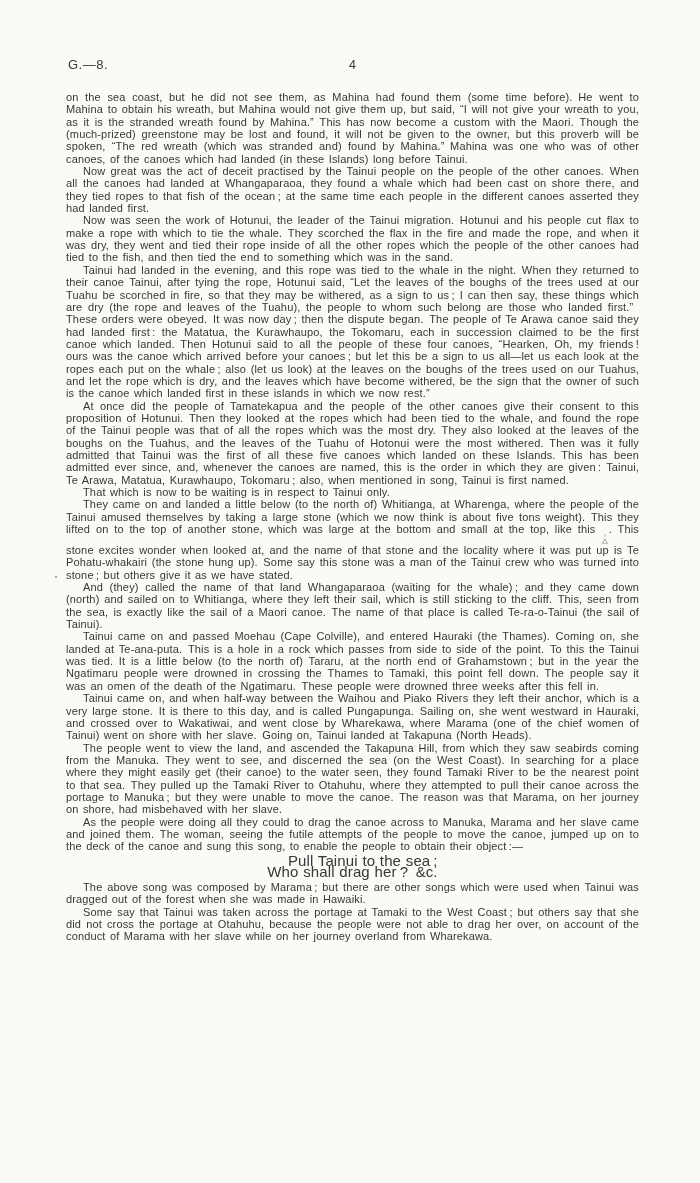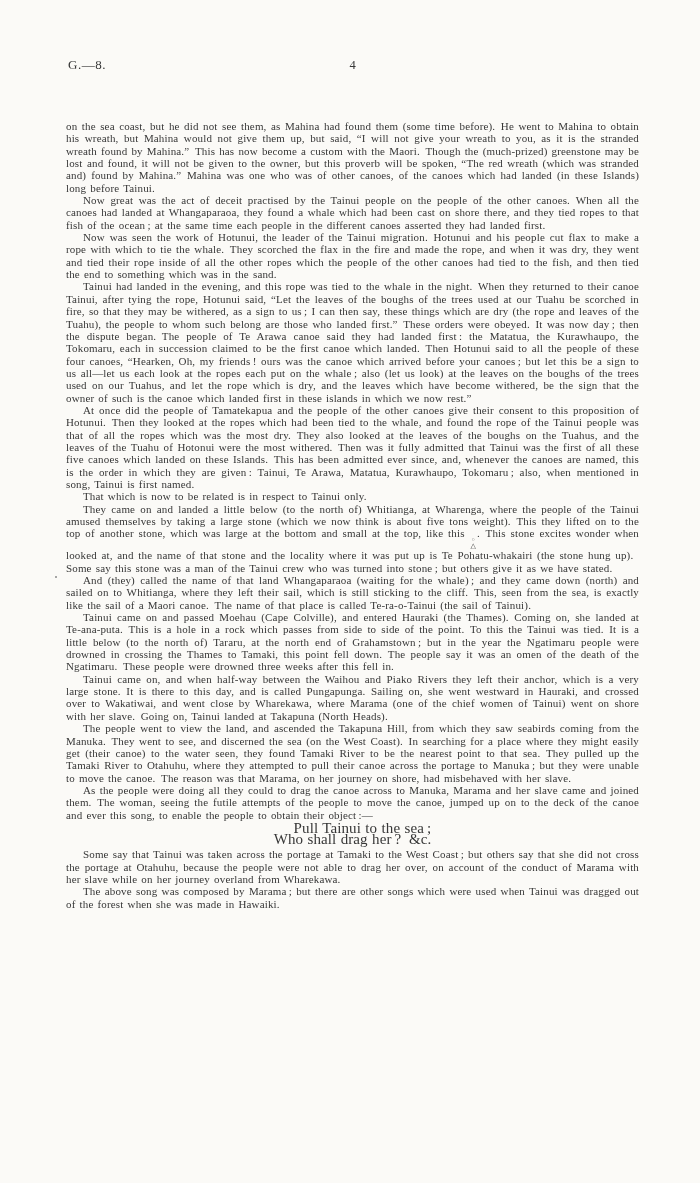--- a/index.html
+++ b/index.html
@@ -1,21 +1,21 @@
 <!DOCTYPE html>
 <html><head>
 <meta charset="utf-8">
 <style>
   html, body { margin:0; padding:0; }
   .page {
     position:relative;
     width:700px;
     height:1183px;
     background:#fbfaf7;
-    font-family:Liberation Serif, serif;
+    font-family:Liberation Sans, sans-serif;
     color:#373737;
     overflow:hidden;
   }
   .header {
     position:absolute;
     top:57px; left:66px; width:573px; height:18px;
   }
   .doc-ref {
     position:absolute; left:2px; top:0;
     font-size:13px; letter-spacing:0.5px;
@@ -25,21 +25,20 @@
     text-align:center; font-size:12.5px;
   }
   .body-text {
     position:absolute;
     top:91px; left:66px; width:573px;
     font-size:11px;
     line-height:12.35px;
     text-align:justify;
     letter-spacing:0.15px;
     word-spacing:1.2px;
-    margin-top:29px;
   }
   .para { margin:0; }
   .indent { text-indent:17px; }
   .song { margin:2px 0 2px; text-align:center; text-indent:0; }
   .song-inner {
     display:inline-block; text-align:right;
     font-size:15px; line-height:11px;
     letter-spacing:0.1px; word-spacing:0.5px;
   }
   .stone {
@@ -64,35 +63,35 @@
   </div>
 
   <div class="speck"></div>
 
   <div class="body-text">
     <p class="para">on the sea coast, but he did not see them, as Mahina had found them (some time before). He went to Mahina to obtain his wreath, but Mahina would not give them up, but said, “I will not give your wreath to you, as it is the stranded wreath found by Mahina.” This has now become a custom with the Maori. Though the (much-prized) greenstone may be lost and found, it will not be given to the owner, but this proverb will be spoken, “The red wreath (which was stranded and) found by Mahina.” Mahina was one who was of other canoes, of the canoes which had landed (in these Islands) long before Tainui.</p>
     <p class="para indent">Now great was the act of deceit practised by the Tainui people on the people of the other canoes. When all the canoes had landed at Whangaparaoa, they found a whale which had been cast on shore there, and they tied ropes to that fish of the ocean ; at the same time each people in the different canoes asserted they had landed first.</p>
     <p class="para indent">Now was seen the work of Hotunui, the leader of the Tainui migration. Hotunui and his people cut flax to make a rope with which to tie the whale. They scorched the flax in the fire and made the rope, and when it was dry, they went and tied their rope inside of all the other ropes which the people of the other canoes had tied to the fish, and then tied the end to something which was in the sand.</p>
     <p class="para indent">Tainui had landed in the evening, and this rope was tied to the whale in the night. When they returned to their canoe Tainui, after tying the rope, Hotunui said, “Let the leaves of the boughs of the trees used at our Tuahu be scorched in fire, so that they may be withered, as a sign to us ; I can then say, these things which are dry (the rope and leaves of the Tuahu), the people to whom such belong are those who landed first.” These orders were obeyed. It was now day ; then the dispute began. The people of Te Arawa canoe said they had landed first : the Matatua, the Kurawhaupo, the Tokomaru, each in succession claimed to be the first canoe which landed. Then Hotunui said to all the people of these four canoes, “Hearken, Oh, my friends ! ours was the canoe which arrived before your canoes ; but let this be a sign to us all—let us each look at the ropes each put on the whale ; also (let us look) at the leaves on the boughs of the trees used on our Tuahus, and let the rope which is dry, and the leaves which have become withered, be the sign that the owner of such is the canoe which landed first in these islands in which we now rest.”</p>
     <p class="para indent">At once did the people of Tamatekapua and the people of the other canoes give their consent to this proposition of Hotunui. Then they looked at the ropes which had been tied to the whale, and found the rope of the Tainui people was that of all the ropes which was the most dry. They also looked at the leaves of the boughs on the Tuahus, and the leaves of the Tuahu of Hotonui were the most withered. Then was it fully admitted that Tainui was the first of all these five canoes which landed on these Islands. This has been admitted ever since, and, whenever the canoes are named, this is the order in which they are given : Tainui, Te Arawa, Matatua, Kurawhaupo, Tokomaru ; also, when mentioned in song, Tainui is first named.</p>
-    <p class="para indent">That which is now to be related is in respect to Tainui only.</p>
+    <p class="para indent">That which is now to be waiting is in respect to Tainui only.</p>
     <p class="para indent"><span>They came on and landed a little below (to the north of) Whitianga, at Wharenga, where the people of the Tainui amused themselves by taking a large stone (which we now think is about five tons weight). This they lifted on to the top of another stone, which was large at the bottom and small at the top, like this </span><span class="stone">
           <span class="stone-top">○</span>
           <span class="stone-bot">△</span>
         </span><span>. This stone excites wonder when looked at, and the name of that stone and the locality where it was put up is Te Pohatu-whakairi (the stone hung up). Some say this stone was a man of the Tainui crew who was turned into stone ; but others give it as we have stated.</span></p>
     <p class="para indent">And (they) called the name of that land Whangaparaoa (waiting for the whale) ; and they came down (north) and sailed on to Whitianga, where they left their sail, which is still sticking to the cliff. This, seen from the sea, is exactly like the sail of a Maori canoe. The name of that place is called Te-ra-o-Tainui (the sail of Tainui).</p>
     <p class="para indent">Tainui came on and passed Moehau (Cape Colville), and entered Hauraki (the Thames). Coming on, she landed at Te-ana-puta. This is a hole in a rock which passes from side to side of the point. To this the Tainui was tied. It is a little below (to the north of) Tararu, at the north end of Grahamstown ; but in the year the Ngatimaru people were drowned in crossing the Thames to Tamaki, this point fell down. The people say it was an omen of the death of the Ngatimaru. These people were drowned three weeks after this fell in.</p>
     <p class="para indent">Tainui came on, and when half-way between the Waihou and Piako Rivers they left their anchor, which is a very large stone. It is there to this day, and is called Pungapunga. Sailing on, she went westward in Hauraki, and crossed over to Wakatiwai, and went close by Wharekawa, where Marama (one of the chief women of Tainui) went on shore with her slave. Going on, Tainui landed at Takapuna (North Heads).</p>
     <p class="para indent">The people went to view the land, and ascended the Takapuna Hill, from which they saw seabirds coming from the Manuka. They went to see, and discerned the sea (on the West Coast). In searching for a place where they might easily get (their canoe) to the water seen, they found Tamaki River to be the nearest point to that sea. They pulled up the Tamaki River to Otahuhu, where they attempted to pull their canoe across the portage to Manuka ; but they were unable to move the canoe. The reason was that Marama, on her journey on shore, had misbehaved with her slave.</p>
-    <p class="para indent">As the people were doing all they could to drag the canoe across to Manuka, Marama and her slave came and joined them. The woman, seeing the futile attempts of the people to move the canoe, jumped up on to the deck of the canoe and ever this song, to enable the people to obtain their object :—</p>
+    <p class="para indent">As the people were doing all they could to drag the canoe across to Manuka, Marama and her slave came and joined them. The woman, seeing the futile attempts of the people to move the canoe, jumped up on to the deck of the canoe and sung this song, to enable the people to obtain their object :—</p>
 
     <div class="song">
       <div class="song-inner">
         <div>Pull Tainui to the sea ;</div>
         <div>Who shall drag her ? &amp;c.</div>
       </div>
     </div>
 
+    <p class="para indent">The above song was composed by Marama ; but there are other songs which were used when Tainui was dragged out of the forest when she was made in Hawaiki.</p>
     <p class="para indent">Some say that Tainui was taken across the portage at Tamaki to the West Coast ; but others say that she did not cross the portage at Otahuhu, because the people were not able to drag her over, on account of the conduct of Marama with her slave while on her journey overland from Wharekawa.</p>
-    <p class="para indent">The above song was composed by Marama ; but there are other songs which were used when Tainui was dragged out of the forest when she was made in Hawaiki.</p>
   </div>
 
 </div>
 
 </body></html>

